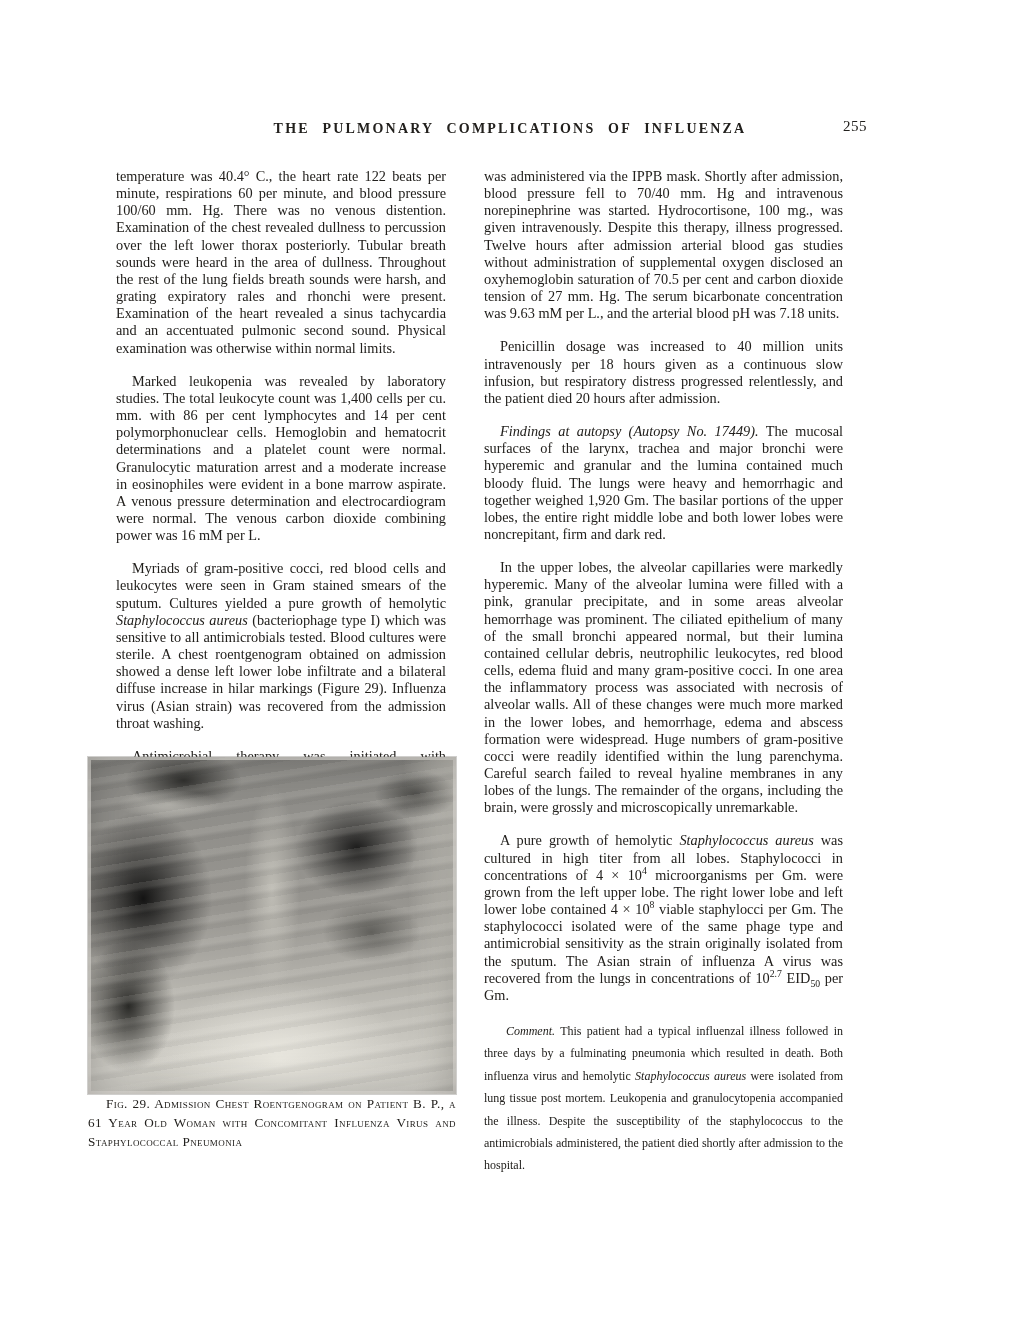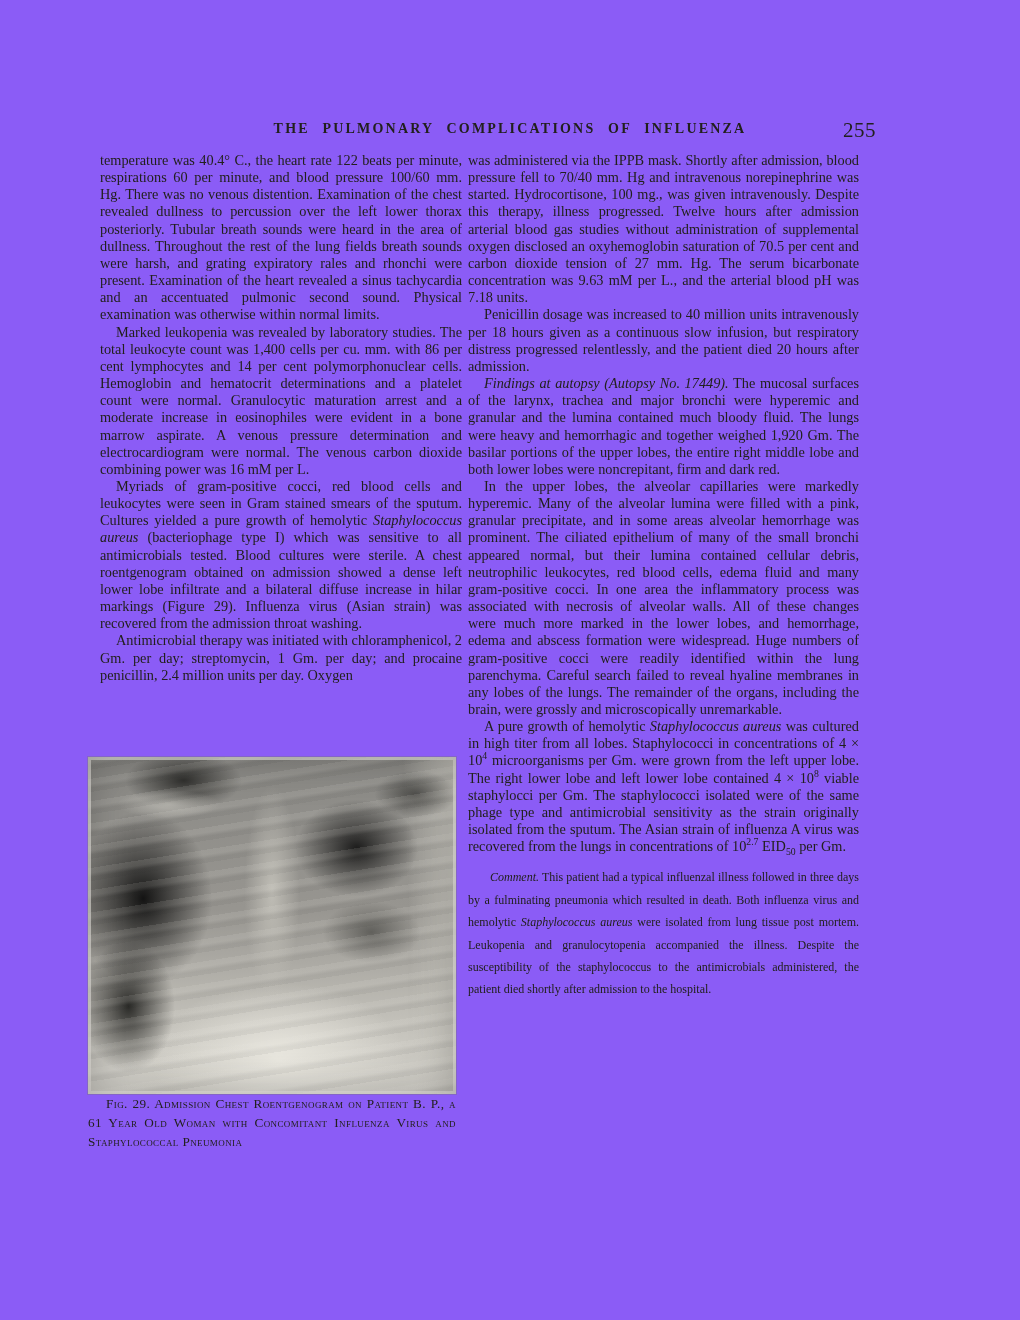--- a/index.html
+++ b/index.html
@@ -1,39 +1,39 @@
 <!DOCTYPE html>
 <html><head>
 <meta charset="utf-8">
 <style>
   html,body{margin:0;padding:0;background:#e9e8e4;}
   .page{
     position:relative;
     width:1020px;height:1320px;
-    background:#8b5cf6;
+    background:#ffffff;
     font-family:"Liberation Serif","DejaVu Serif",serif;
     color:#22201d;
     overflow:hidden;
   }
   
   .running-head{
     position:absolute;top:121px;left:0;width:1020px;
     text-align:center;
     font-size:14px;letter-spacing:2.2px;word-spacing:7px;
     font-weight:bold;
   }
   .page-number{
     position:absolute;top:118px;left:843px;
-    font-size:21px;letter-spacing:.5px;text-align:right;
+    font-size:15px;letter-spacing:.5px;text-align:right;
   }
   
   .col{position:absolute;top:152px;text-align:justify;font-size:14.3px;line-height:17.15px;}
   .col-left{left:100px;width:362px;}
   .col-right{left:468px;width:391px;}
-  .para{margin:0;text-indent:16px;}
+  .para{margin:16px;text-indent:16px;}
   .col .para:first-child{text-indent:0;}
   .it{font-style:italic;}
   sup,sub{font-size:68%;line-height:0;}
   
   .comment{margin-top:11px;font-size:12px;line-height:22.4px;text-align:justify;}
   .comment .para{text-indent:22px;}
   .comment .para:first-child{text-indent:22px;}
   
   .figure{position:absolute;left:88px;top:757px;width:368px;}
   .xray{

